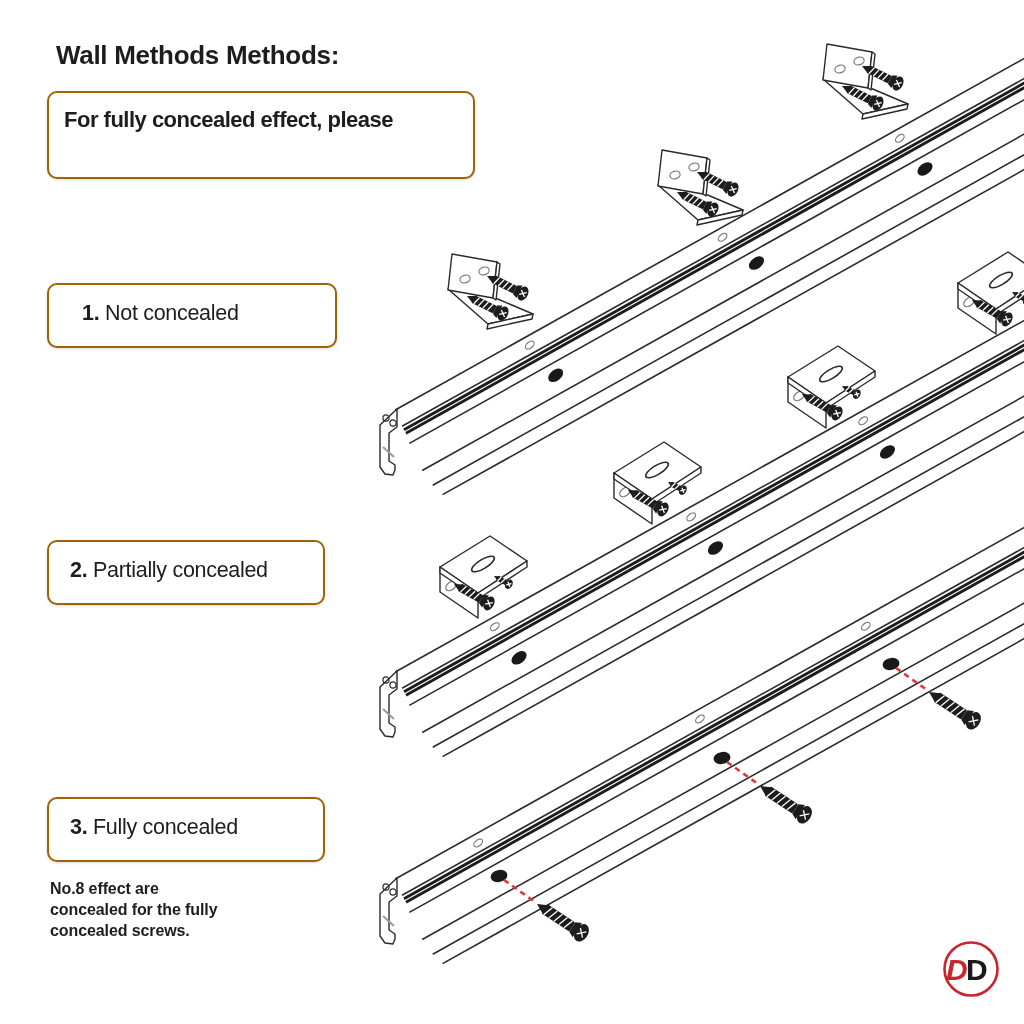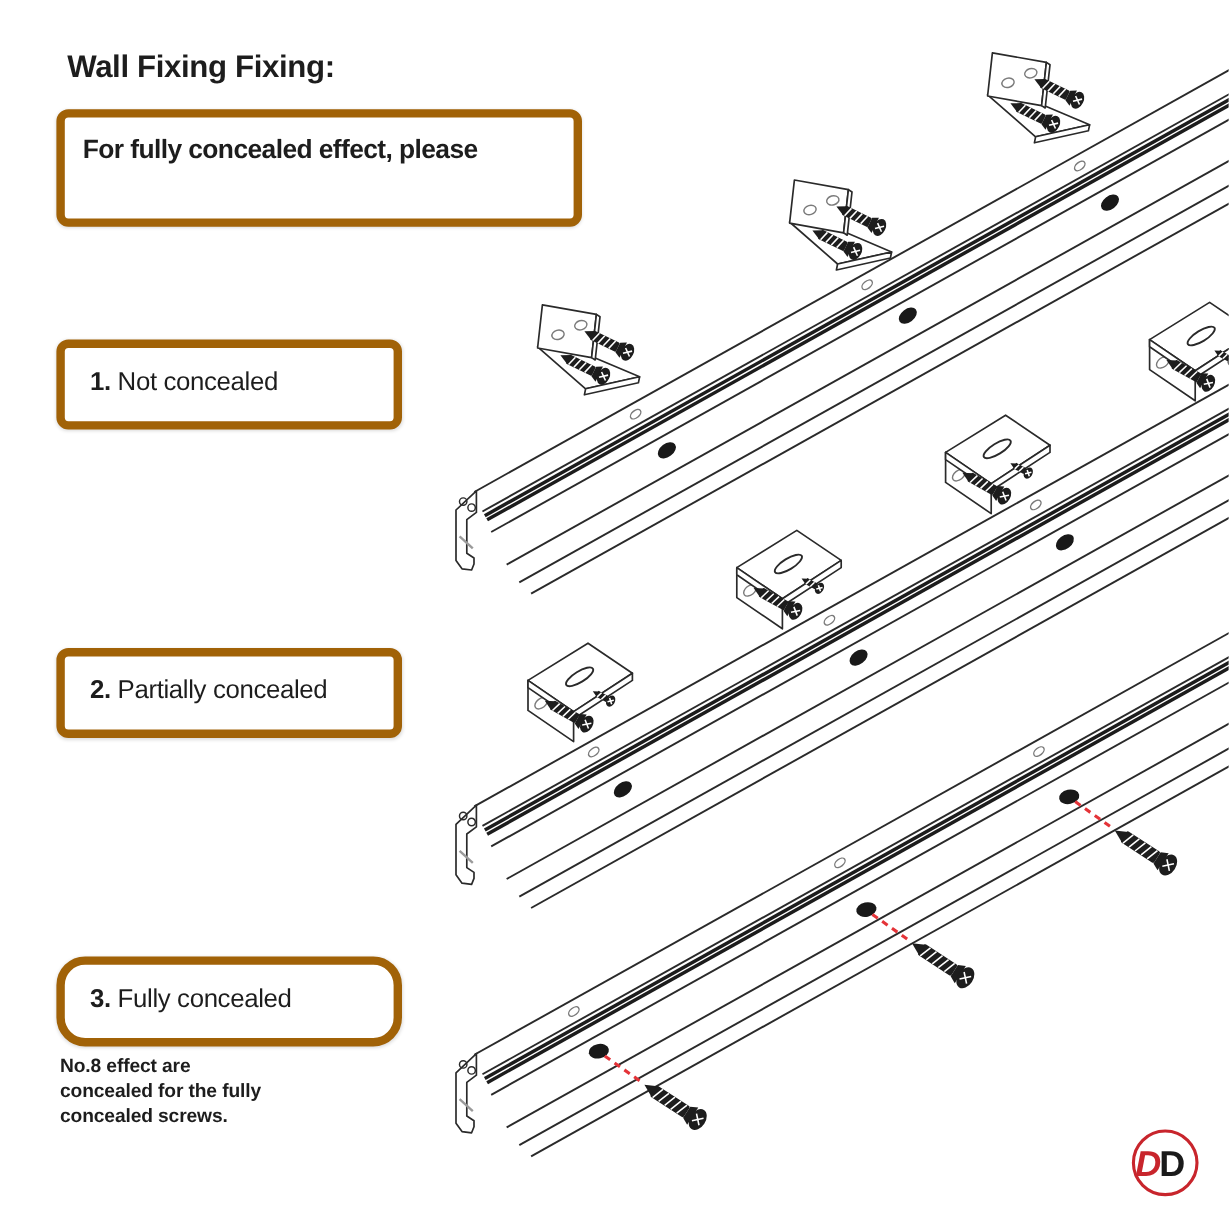--- a/index.html
+++ b/index.html
@@ -1,27 +1,27 @@
 <!DOCTYPE html>
 <html><head>
 <meta charset="utf-8">
 <style>
   html,body{margin:0;padding:0;background:#ffffff;}
   #stage{position:relative;width:1024px;height:1024px;background:#fff;overflow:hidden;
          font-family:"Liberation Sans","DejaVu Sans",sans-serif;color:#1d1d1d;}
   #art{position:absolute;left:0;top:0;}
   .txt{position:absolute;white-space:nowrap;}
   #title{left:56px;top:40px;font-size:26px;font-weight:700;letter-spacing:-0.3px;}
-  .card{position:absolute;background:#fff;border:7px solid #a16207;border-radius:10px;
+  .card{position:absolute;background:#fff;border:2px solid #a16207;border-radius:10px;
         box-shadow:0 1px 3px rgba(0,0,0,0.14);}
   #intro-box{left:47px;top:91px;width:424px;height:84px;}
   #intro-box .inner{padding:12px 0 0 15px;font-size:22px;font-weight:700;
         letter-spacing:-0.5px;line-height:29px;}
   .method-box{left:47px;width:274px;height:61px;}
-  #m1{top:283px;} #m2{top:540px;} #m3{top:797px;border-radius:24px;}
+  #m1{top:283px;padding-left:12px;} #m2{top:540px;} #m3{top:797px;}
   .method-box .inner{padding:16px 0 0 21px;font-size:21.5px;letter-spacing:-0.3px;}
   .mnum{font-weight:800;}
   .mlabel{font-weight:400;}
   #note{left:50px;top:878px;font-size:16px;font-weight:700;line-height:21px;letter-spacing:-0.1px;}
   
   .ln{stroke:#2a2a2a;stroke-width:1.6;fill:none;}
   .hv{stroke:#1c1c1c;stroke-width:2.9;fill:none;}
   .outline{fill:#ffffff;stroke:#2a2a2a;stroke-width:1.4;stroke-linejoin:round;}
   .hole{fill:#191919;stroke:none;}
   .topslot{fill:#ffffff;stroke:#7a7a7a;stroke-width:1.2;}
@@ -174,21 +174,21 @@
       </g>
     </g>
 
     <g>
       <circle cx="971" cy="969" r="26.5" fill="#ffffff" stroke="#c8252c" stroke-width="2.6"></circle>
       <text x="946" y="980" font-size="30" font-weight="bold" font-style="italic" font-family="Liberation Sans, DejaVu Sans, sans-serif" fill="#c8252c">D</text>
       <text x="966" y="980" font-size="30" font-weight="bold" font-family="Liberation Sans, DejaVu Sans, sans-serif" fill="#1a1a1a">D</text>
     </g>
   </svg>
 
-  <div id="title" class="txt">Wall Fixing Fixing:</div>
+  <div id="title" class="txt">Wall Methods Methods:</div>
 
   <div id="intro-box" class="card">
     <div class="inner">
       <span>For fully concealed effect, please</span><br>
     </div>
   </div>
 
   <div id="m1" class="card method-box">
     <div class="inner"><span class="mnum">1.</span><span class="mlabel"> Not concealed</span></div>
   </div>

